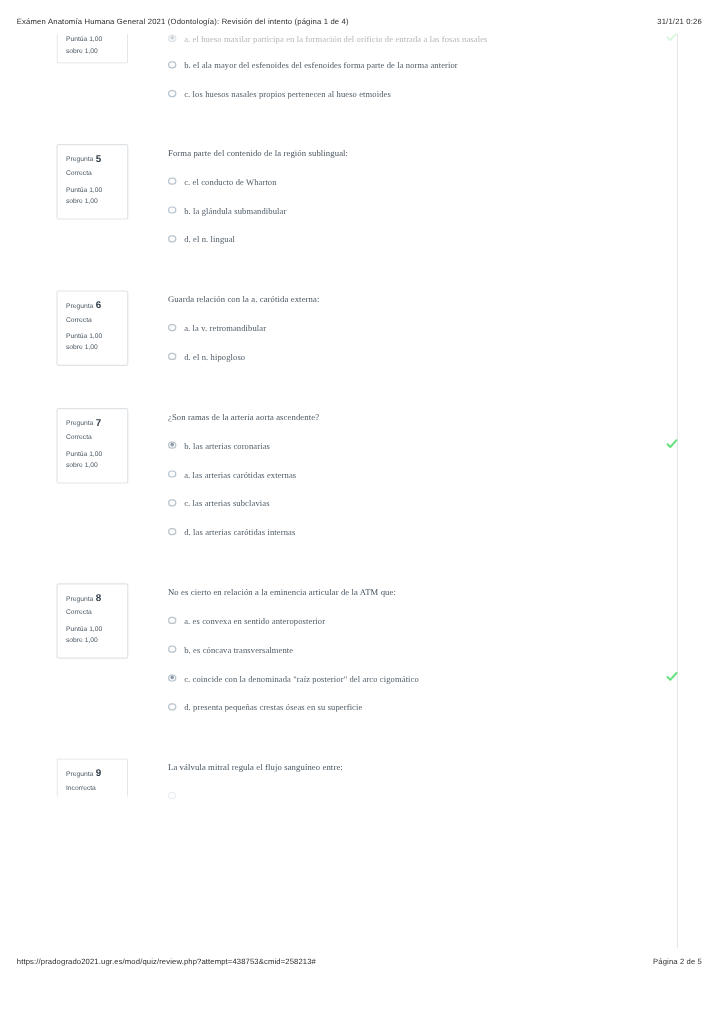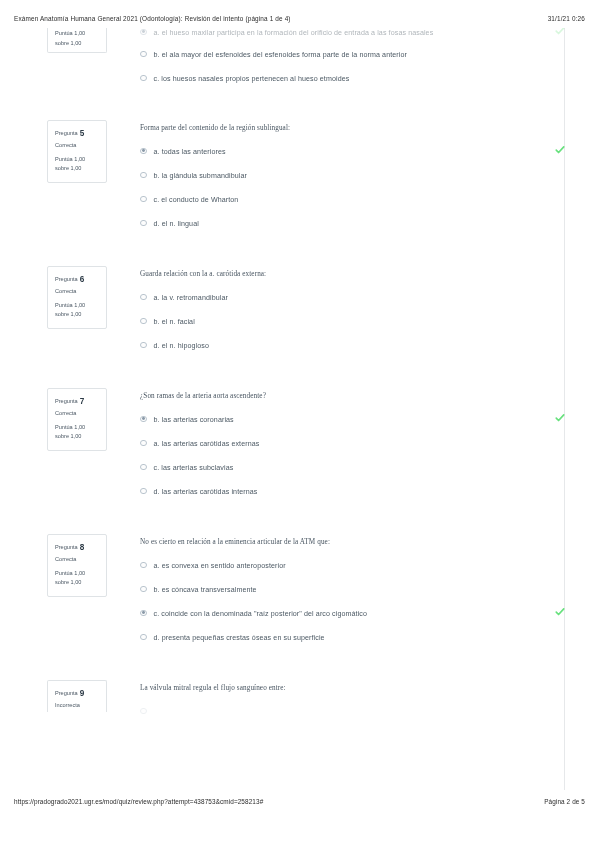--- a/index.html
+++ b/index.html
@@ -153,20 +153,21 @@
     background: #8b9aa8;
     border-radius: 50%;
   }
   .opt-text {
     font-size: 7.1px;
     line-height: 10px;
     color: #4b5863;
     margin-left: 7px;
     letter-spacing: 0.1px;
     white-space: nowrap;
+    font-family: Liberation Serif, serif;
   }
   .check-mark {
     position: absolute;
     right: 34px;
     top: -2px;
     width: 10px;
     height: 10px;
     color: #67e17d;
   }
   .check-mark svg { display: block; }
@@ -234,58 +235,45 @@
       <div class="question" style="margin-top: 22px;">
         <div class="info-box">
           <div class="info-line qnum"><span>Pregunta</span><span class="qnum-val">5</span></div>
           <div class="info-line state">Correcta</div>
           <div class="info-line grade-1">Puntúa 1,00</div>
           <div class="info-line grade-2">sobre 1,00</div>
         </div>
         <div class="qbody">
           <div class="qtext">Forma parte del contenido de la región sublingual:</div>
           <div class="option-row">
-            <span class="radio checked"></span>
-            <span class="opt-text">a. todas las anteriores</span>
-            <span class="check-mark">
-              <svg viewBox="0 0 12 12" width="10" height="10" aria-hidden="true">
-                <path d="M1.5 6.2 L4.3 9 L10.5 2.2" fill="none" stroke="currentColor" stroke-width="2" stroke-linecap="round" stroke-linejoin="round"></path>
-              </svg>
-            </span>
+            <span class="radio"></span>
+            <span class="opt-text">c. el conducto de Wharton</span>
           </div>
           <div class="option-row">
             <span class="radio"></span>
             <span class="opt-text">b. la glándula submandibular</span>
-          </div>
-          <div class="option-row">
-            <span class="radio"></span>
-            <span class="opt-text">c. el conducto de Wharton</span>
           </div>
           <div class="option-row">
             <span class="radio"></span>
             <span class="opt-text">d. el n. lingual</span>
           </div>
         </div>
       </div>
       <div class="question" style="margin-top: 23px;">
         <div class="info-box">
           <div class="info-line qnum"><span>Pregunta</span><span class="qnum-val">6</span></div>
           <div class="info-line state">Correcta</div>
           <div class="info-line grade-1">Puntúa 1,00</div>
           <div class="info-line grade-2">sobre 1,00</div>
         </div>
         <div class="qbody">
           <div class="qtext">Guarda relación con la a. carótida externa:</div>
           <div class="option-row">
             <span class="radio"></span>
             <span class="opt-text">a. la v. retromandibular</span>
-          </div>
-          <div class="option-row">
-            <span class="radio"></span>
-            <span class="opt-text">b. el n. facial</span>
           </div>
           <div class="option-row">
             <span class="radio"></span>
             <span class="opt-text">d. el n. hipogloso</span>
           </div>
         </div>
       </div>
       <div class="question" style="margin-top: 23px;">
         <div class="info-box">
           <div class="info-line qnum"><span>Pregunta</span><span class="qnum-val">7</span></div>

